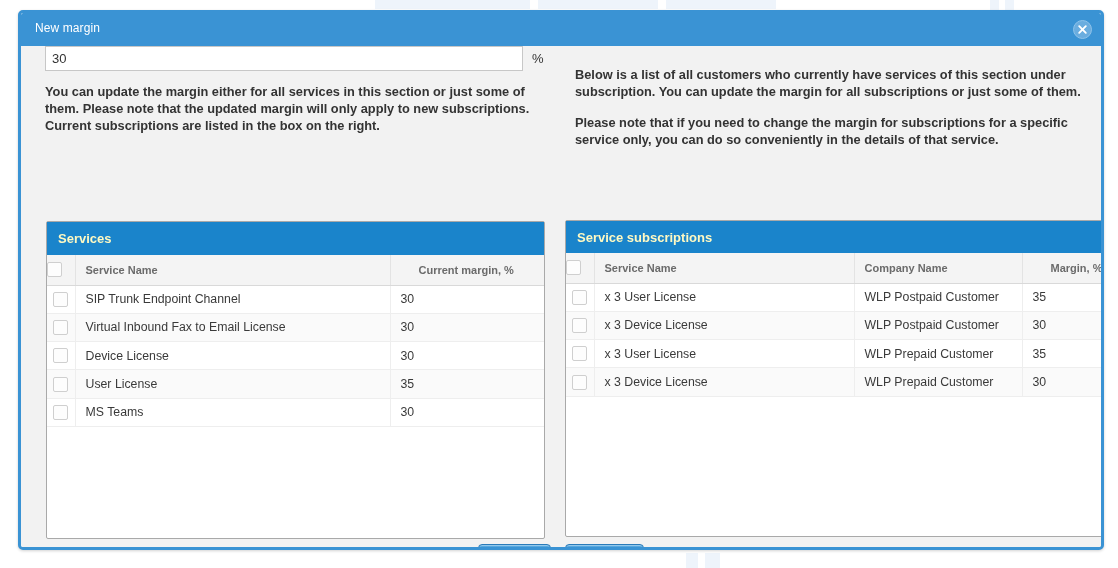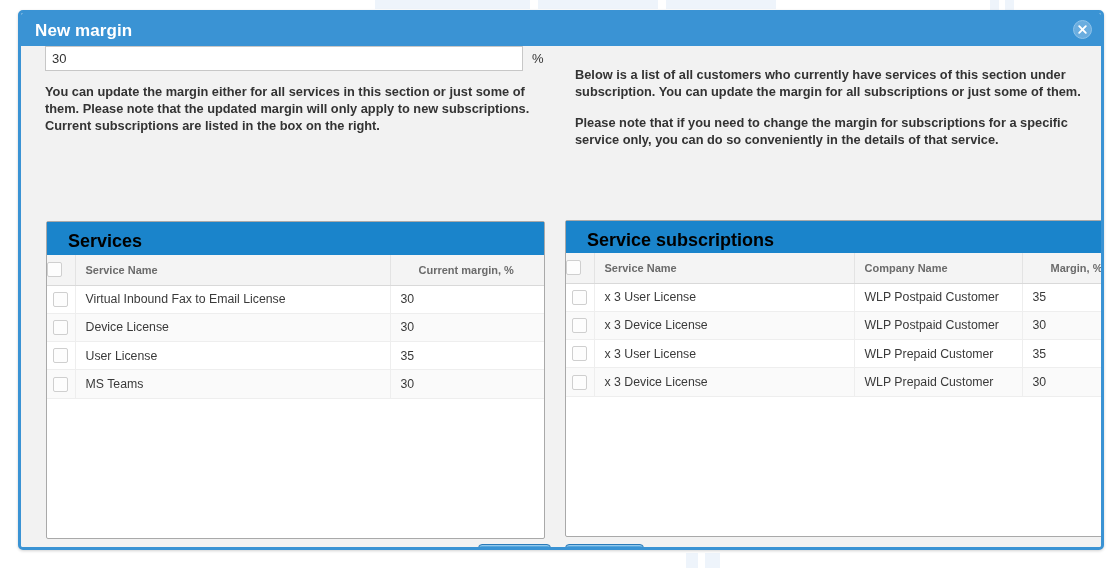--- a/index.html
+++ b/index.html
@@ -59,22 +59,22 @@
   .dialog-header {
     position: relative;
     height: 33px;
     background: #3a93d4;
     border-radius: 2px 2px 0 0;
   }
   .dialog-title {
     position: absolute;
     left: 14px;
     top: 8px;
-    font-size: 17px;
-    font-weight: bold;
+    font-size: 12px;
+    font-weight: normal;
     color: #ffffff;
     letter-spacing: 0.1px;
   }
   .close-btn {
     position: absolute;
     right: 9px;
     top: 7px;
     width: 19px;
     height: 19px;
     cursor: pointer;
@@ -154,24 +154,24 @@
     background: #ffffff;
     border: 1px solid #a9a9a9;
     box-sizing: border-box;
     border-radius: 2px;
   }
   .panel-left  { left: 25px;  top: 175px; width: 499px; height: 318px; }
   .panel-right { left: 544px; top: 174px; width: 552px; height: 317px; }
 
   .panel-header {
     background: #1a84cb;
-    color: #000000;
-    font-size: 18px;
+    color: #fef9c3;
+    font-size: 13px;
     font-weight: bold;
-    padding: 9px 0 9px 21px;
+    padding: 9px 0 9px 11px;
     box-sizing: border-box;
   }
   .panel-left .panel-header  { height: 33px; }
   .panel-right .panel-header { height: 32px; }
 
   table.grid {
     width: 100%;
     border-collapse: collapse;
     table-layout: fixed;
   }
@@ -301,20 +301,25 @@
               <th class="col-cb">
                 <span class="cb"></span>
               </th>
               <th>Service Name</th>
               <th>Current margin, %</th>
             </tr>
           </thead>
           <tbody>
             <tr>
               <td class="col-cb"><span class="cb"></span></td>
+              <td>SIP Trunk Endpoint Channel</td>
+              <td>30</td>
+            </tr>
+            <tr>
+              <td class="col-cb"><span class="cb"></span></td>
               <td>Virtual Inbound Fax to Email License</td>
               <td>30</td>
             </tr>
             <tr>
               <td class="col-cb"><span class="cb"></span></td>
               <td>Device License</td>
               <td>30</td>
             </tr>
             <tr>
               <td class="col-cb"><span class="cb"></span></td>

